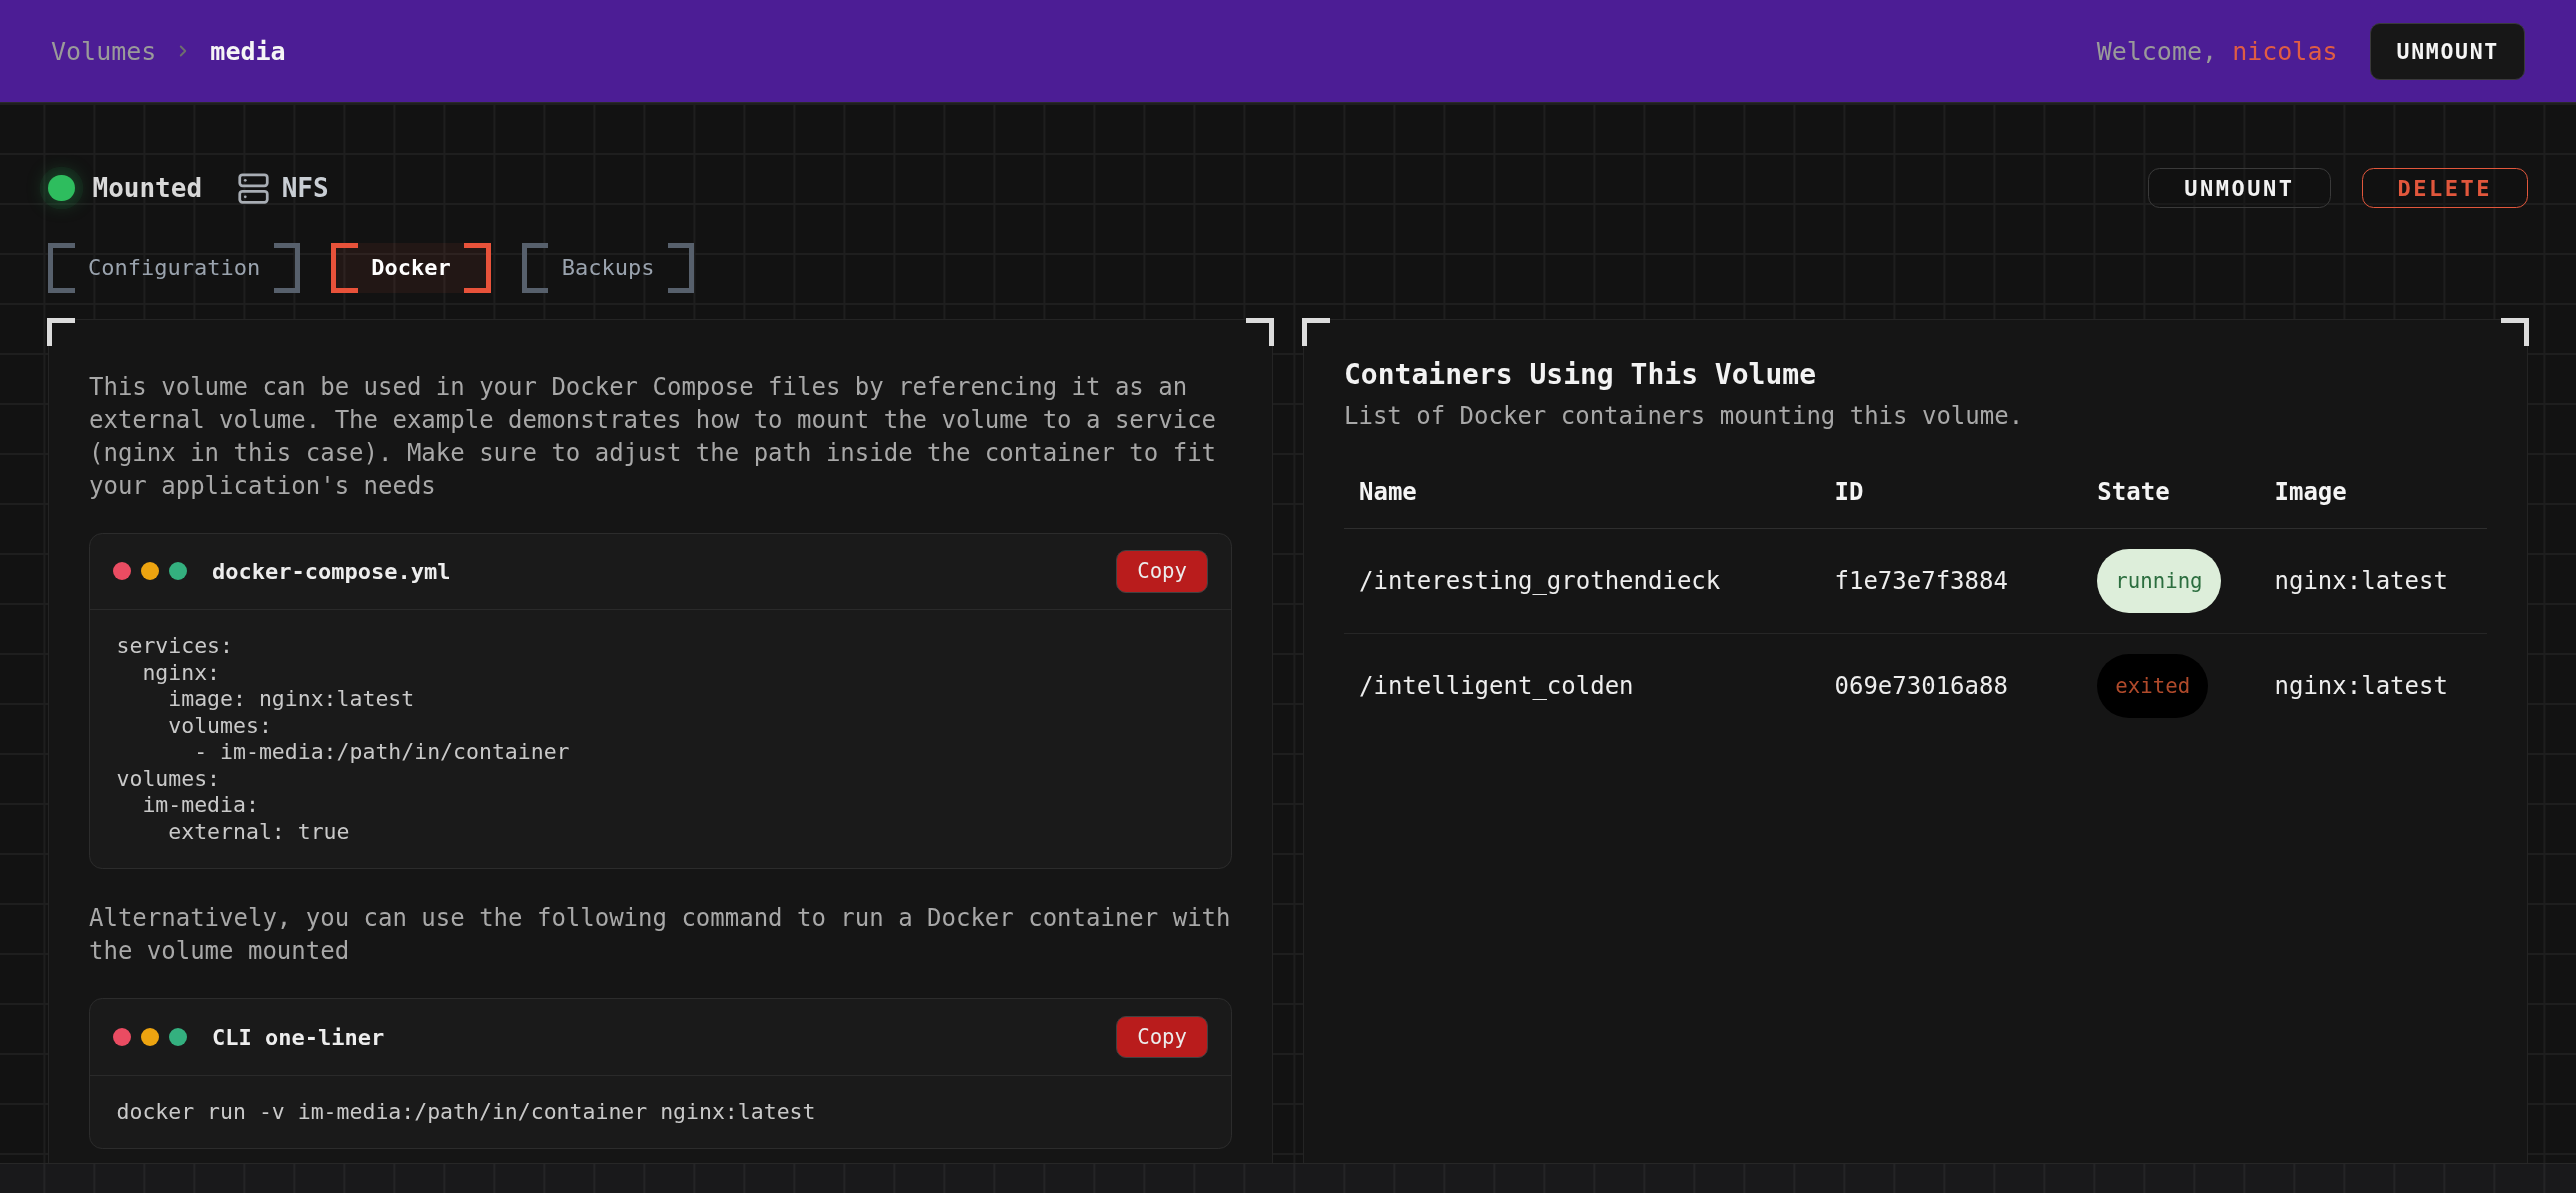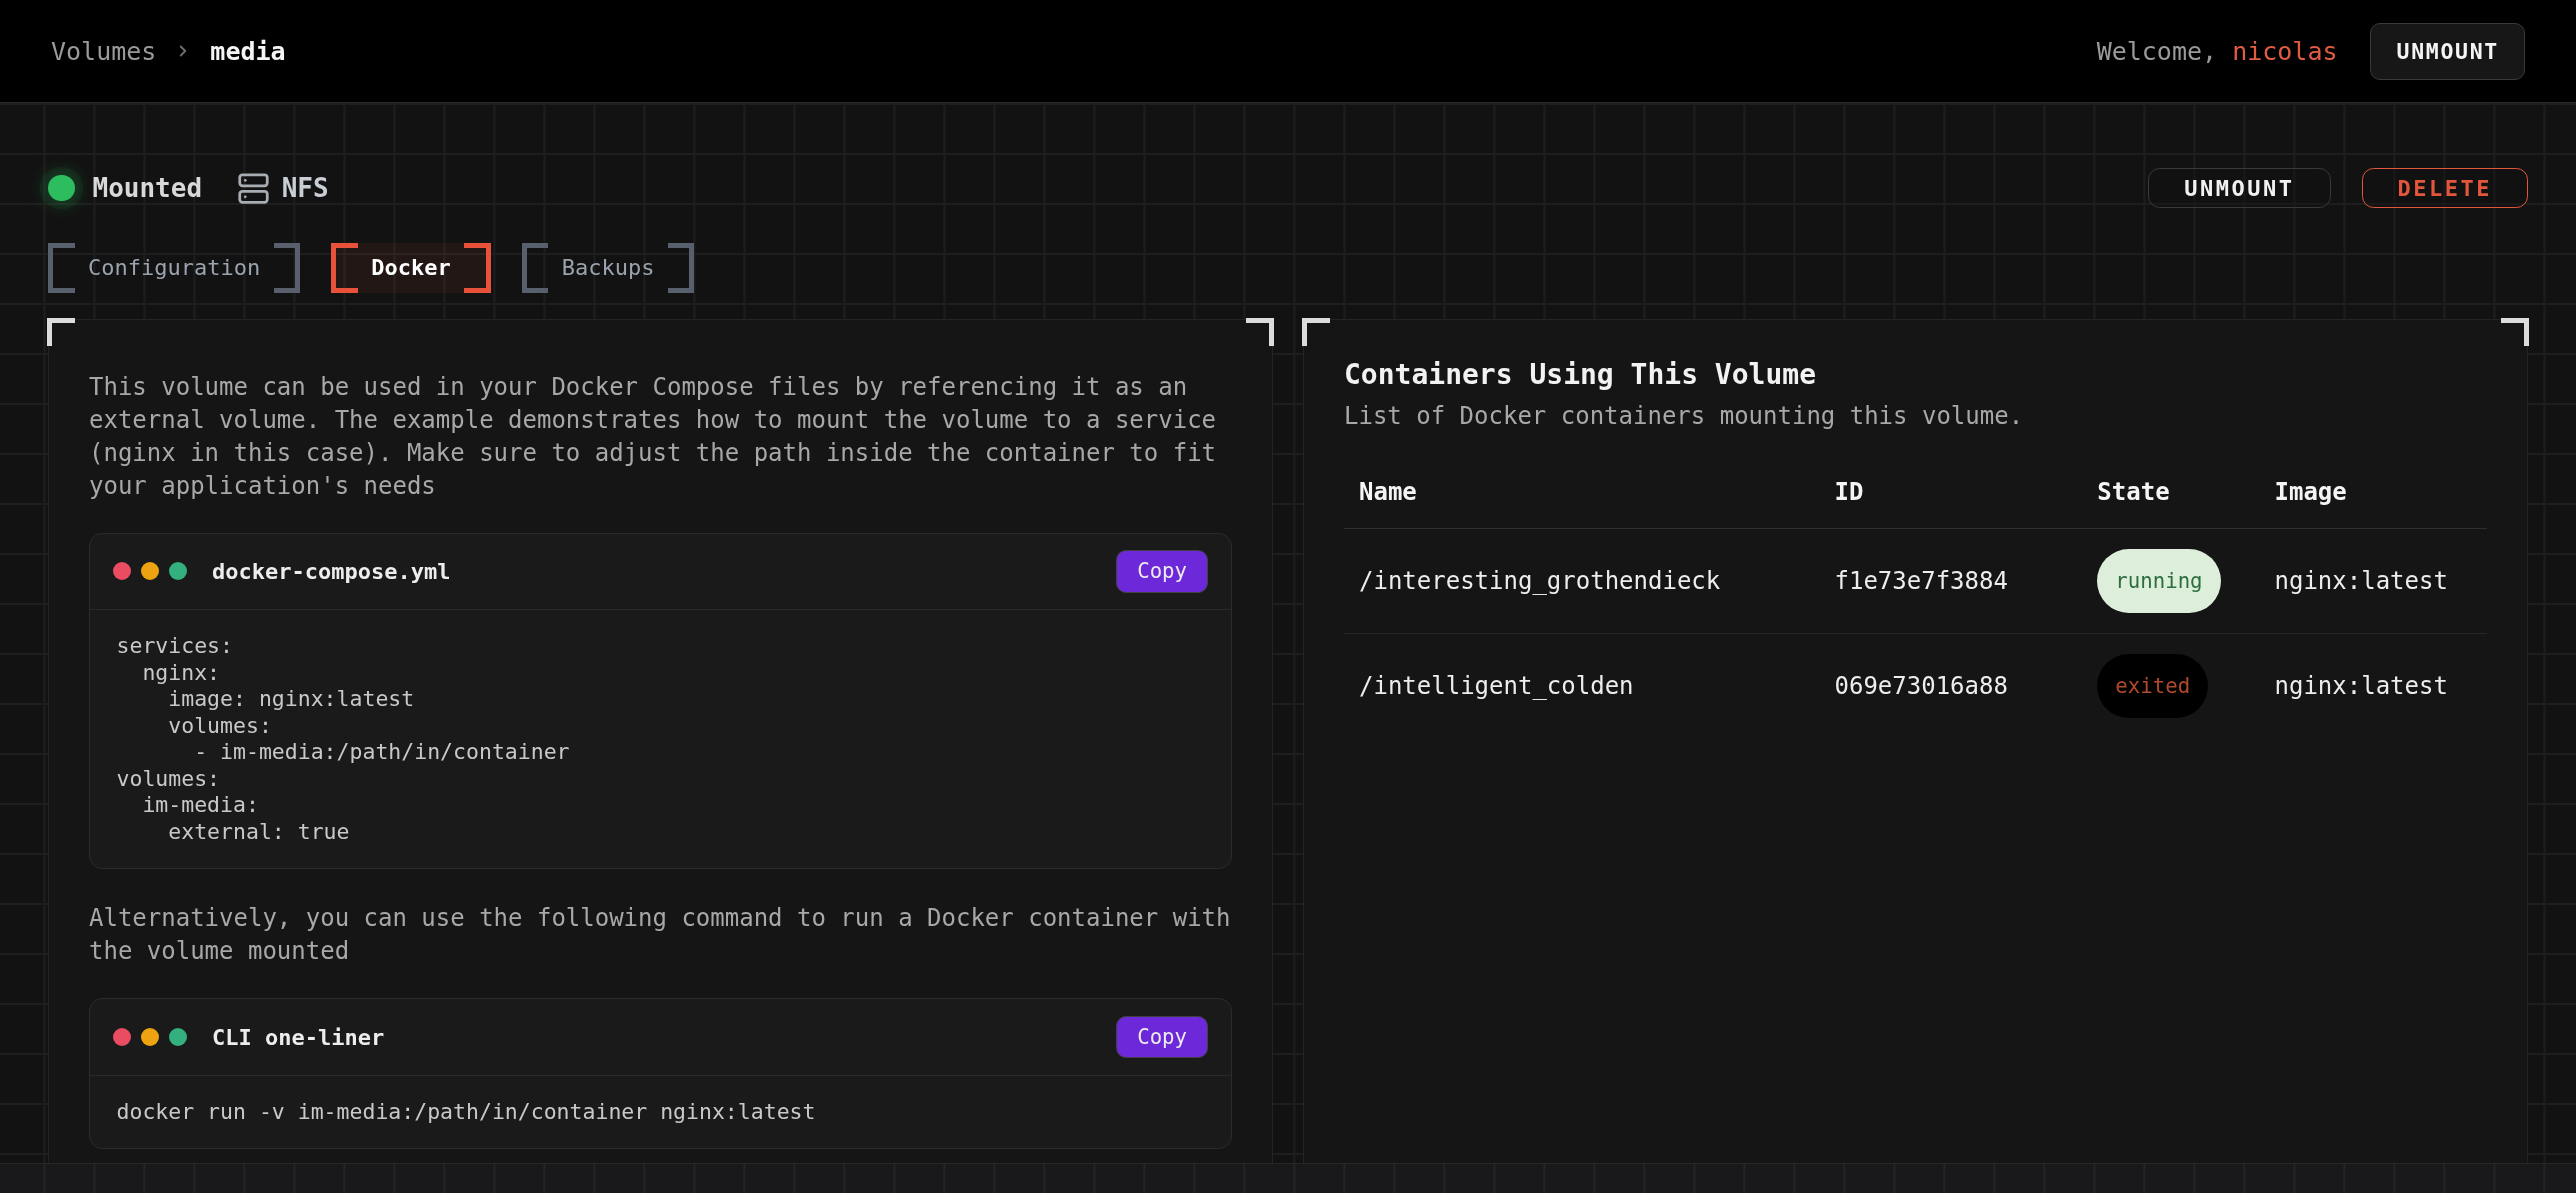--- a/index.html
+++ b/index.html
@@ -5,21 +5,21 @@
   * { margin:0; padding:0; box-sizing:border-box; }
   html,body { width:2576px; height:1194px; overflow:hidden; }
   body {
     font-family:"DejaVu Sans Mono","Liberation Mono",monospace;
     background:#121212; color:#e8e8e8;
     position:relative;
   }
 
   
   .header {
-    height:103px; background:#000000; border-bottom:1.7px solid #2a2a2a;
+    height:103px; background:#4c1d95; border-bottom:1.7px solid #2a2a2a;
     display:flex; align-items:center; justify-content:space-between;
     padding:0 51px;
   }
   .breadcrumb { display:flex; align-items:center; gap:18px; font-size:25px; }
   .crumb-root { color:#9a9a9a; cursor:pointer; }
   .crumb-sep { color:#6e6e6e; display:flex; align-items:center; }
   .crumb-current { color:#f5f5f5; font-weight:700; }
   .header-right { display:flex; align-items:center; gap:33px; }
   .welcome { font-size:25px; color:#9a9a9a; }
   .welcome .user { color:#e05d44; }
@@ -104,21 +104,21 @@
     display:flex; align-items:center; padding:16.5px 23px;
     border-bottom:1.7px solid #2a2a2a;
   }
   .dots { display:flex; align-items:center; gap:10px; }
   .dot { width:18px; height:18px; border-radius:50%; }
   .dot-red { background:#ea4c62; }
   .dot-amber { background:#eda410; }
   .dot-green { background:#34b07f; }
   .code-filename { margin-left:25px; font-size:22px; font-weight:700; color:#ededed; }
   .copy-btn {
-    margin-left:auto; background:#6d28d9; border:1.7px solid #414141;
+    margin-left:auto; background:#b91c1c; border:1.7px solid #414141;
     border-radius:10px; color:#ececec; font-family:inherit; font-size:20.7px;
     padding:8.3px 20px; cursor:pointer;
   }
   .code-body { padding:23px 26.5px; }
   .code-body pre {
     font-family:inherit; font-size:21.5px; line-height:26.5px; color:#c9c9c9;
     white-space:pre;
   }
 
   

